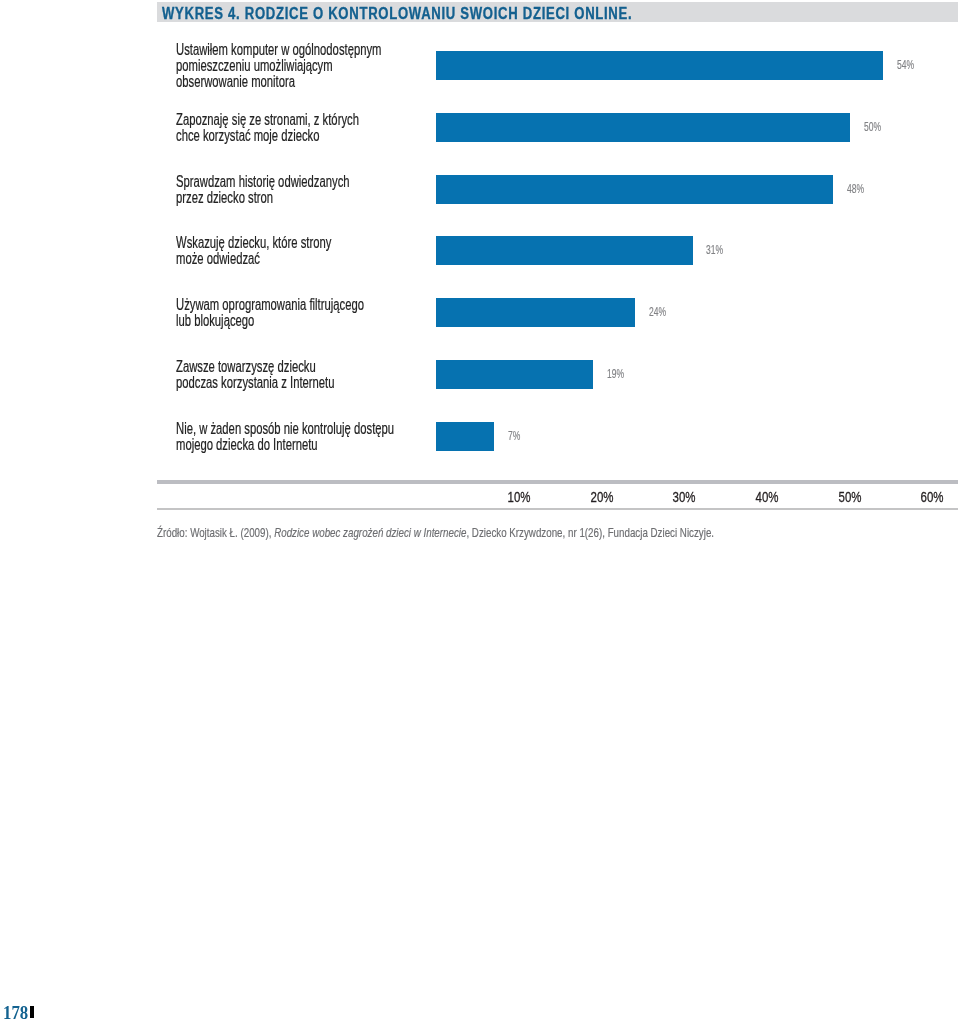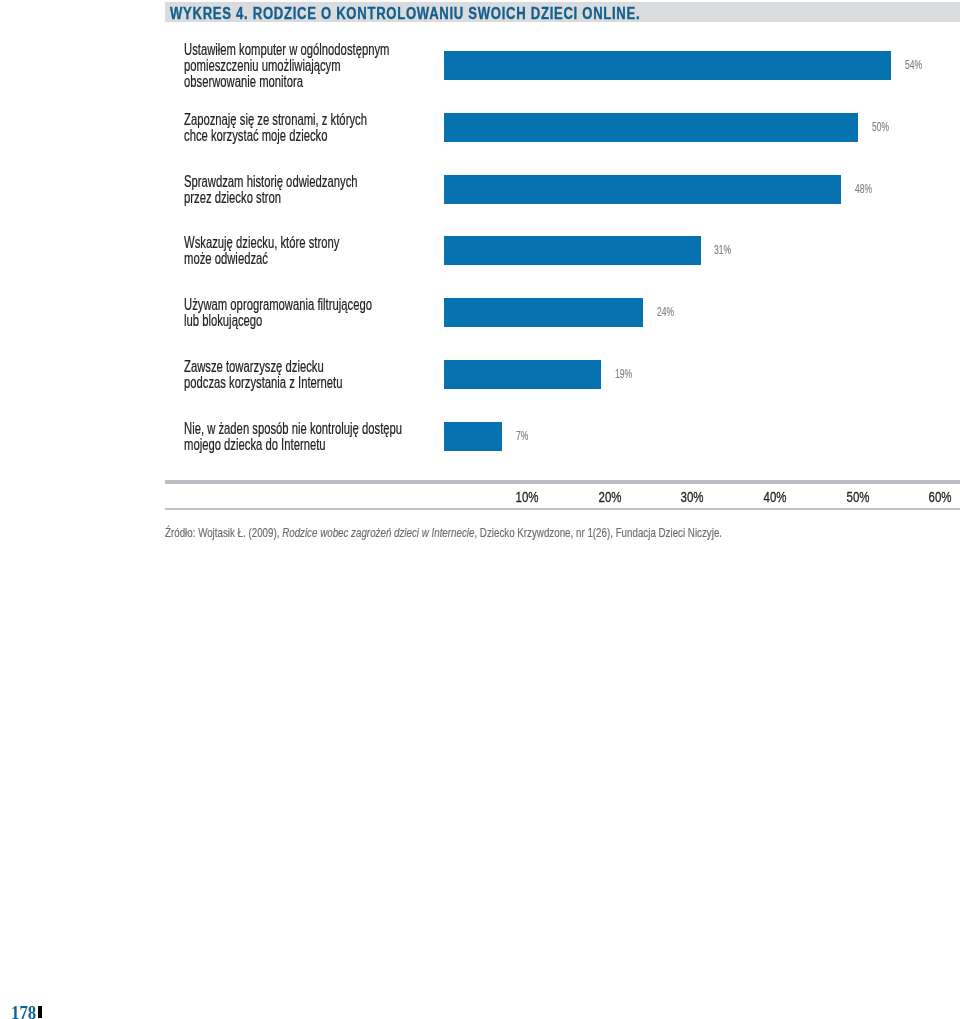--- a/index.html
+++ b/index.html
@@ -1,18 +1,18 @@
 <!DOCTYPE html>
 <html><head>
 <meta charset="utf-8">
 <style>
   html,body{margin:0;padding:0;}
   body{width:960px;height:1019px;background:#ffffff;font-family:"Liberation Sans",sans-serif;overflow:hidden;position:relative;
        -webkit-font-smoothing:antialiased;}
-  .page{position:absolute;left:8px;top:0;width:952px;height:1019px;filter:opacity(1);}
+  .page{position:absolute;left:0;top:0;width:952px;height:1019px;filter:opacity(1);}
 
   .title-band{position:absolute;left:157.3px;top:2.2px;width:800.4px;height:20.2px;background:#dadbdd;}
   .title-text{position:absolute;left:162px;top:6.3px;font-size:16.8px;font-weight:bold;color:#13608f;
               white-space:nowrap;transform:scaleX(0.7815);transform-origin:0 0;line-height:15px;letter-spacing:0.89px;
               -webkit-text-stroke:0.35px #13608f;}
 
   .plot{position:absolute;left:0;top:0;width:960px;height:1019px;}
 
   .cat-label{position:absolute;left:176px;font-size:16px;color:#232323;line-height:15.9px;
              transform:scaleX(0.7045);transform-origin:0 0;white-space:nowrap;

